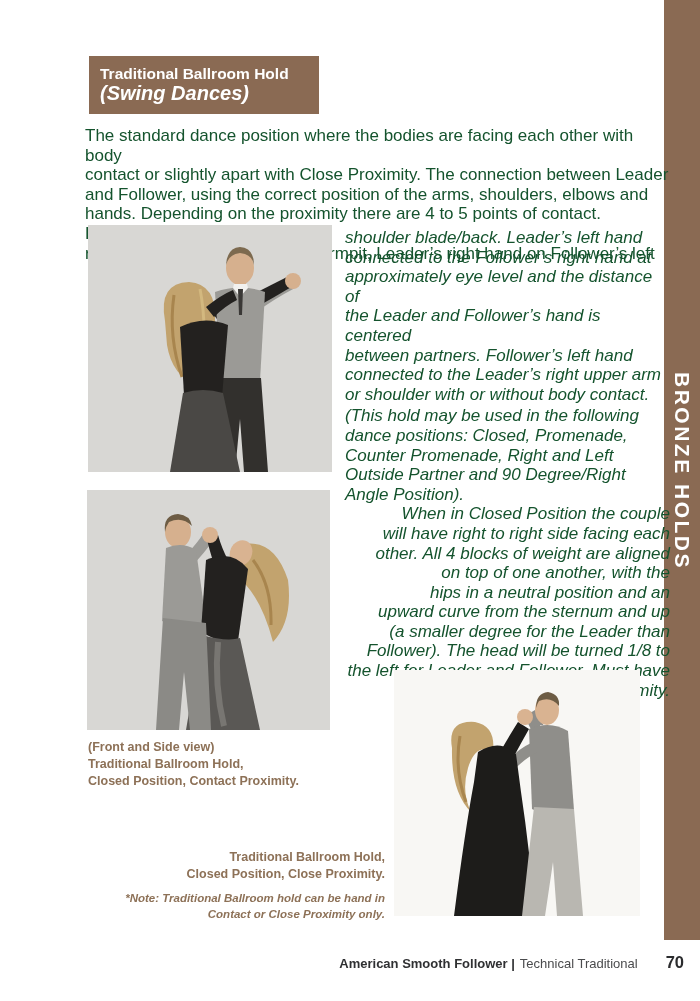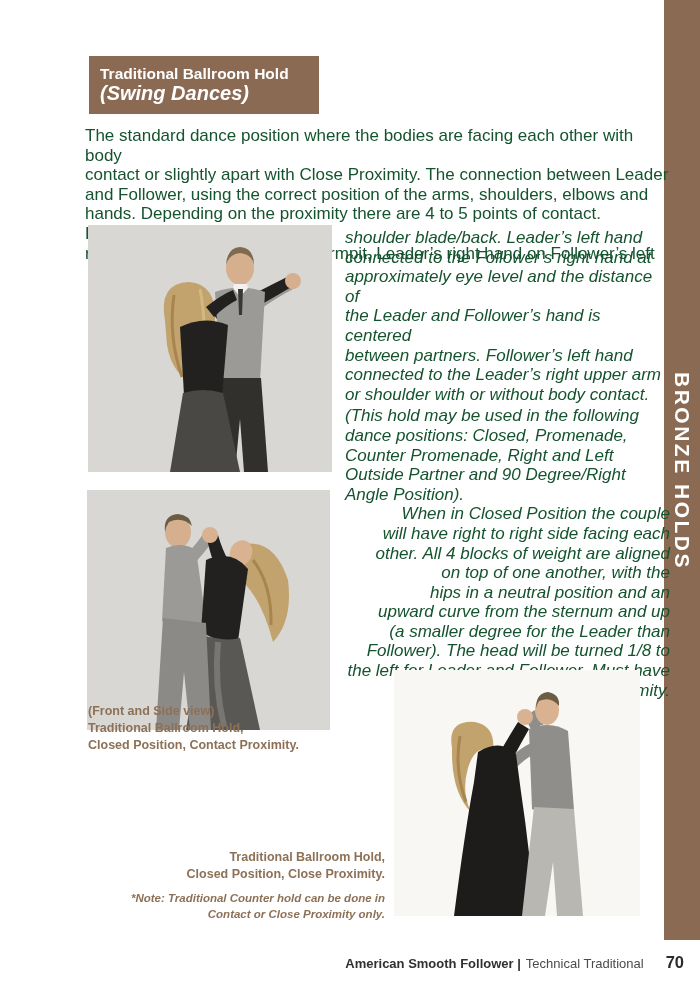--- a/index.html
+++ b/index.html
@@ -60,21 +60,21 @@
   .photo-3 { left: 394px; top: 670px; width: 246px; height: 246px; background: #f8f7f4; }
   .photo svg { display: block; width: 100%; height: 100%; }
   
   .caption {
     color: #8d7157;
     font-weight: bold;
     font-size: 12.5px;
     line-height: 17px;
     white-space: pre-line;
   }
-  .caption-left { position: absolute; left: 88px; top: 703px; }
+  .caption-left { position: absolute; left: 88px; top: 739px; }
   .caption-mid { position: absolute; left: 150px; top: 849px; width: 235px; text-align: right; }
   .caption-note {
     position: absolute; left: 110px; top: 891px; width: 275px;
     text-align: right;
     color: #8d7157;
     font-weight: bold;
     font-style: italic;
     font-size: 11.5px;
     line-height: 15.5px;
     white-space: pre-line;
@@ -83,21 +83,21 @@
   .footer {
     position: absolute;
     top: 953px; right: 16px;
     display: flex;
     align-items: baseline;
     color: #3c3d3f;
     font-size: 13px;
   }
   .footer-book { font-weight: bold; color: #2f3032; }
   .footer-section { margin-left: 5px; color: #4a4b4d; }
-  .footer-page { margin-left: 22px; font-weight: bold; font-size: 16.5px; color: #2b2c2e; }
+  .footer-page { margin-left: 28px; font-weight: bold; font-size: 16.5px; color: #2b2c2e; }
 </style>
 </head>
 <body>
 
 <div class="page">
 
   <div class="side-tab">
     <div class="side-tab-label">BRONZE HOLDS</div>
   </div>
 
@@ -221,21 +221,21 @@
 
       <path d="M84 82 Q106 68 122 84 L127 122 Q136 182 141 246 L60 246 Q71 160 80 112 Z" fill="#1d1c1a"></path>
 
       <path d="M140 137 L180 139 L189 246 L163 246 L159 192 L151 246 L128 246 Z" fill="#b9b7b1"></path>
     </svg>
   </div>
 
   <div class="caption caption-mid">Traditional Ballroom Hold,
 Closed Position, Close Proximity.</div>
 
-  <div class="caption-note">*Note: Traditional Counter hold can be done in
+  <div class="caption-note">*Note: Traditional Ballroom hold can be hand in
 Contact or Close Proximity only.</div>
 
   <div class="footer">
     <span class="footer-book">American Smooth Follower |</span>
     <span class="footer-section">Technical Traditional</span>
     <span class="footer-page">70</span>
   </div>
 
 </div>
 

